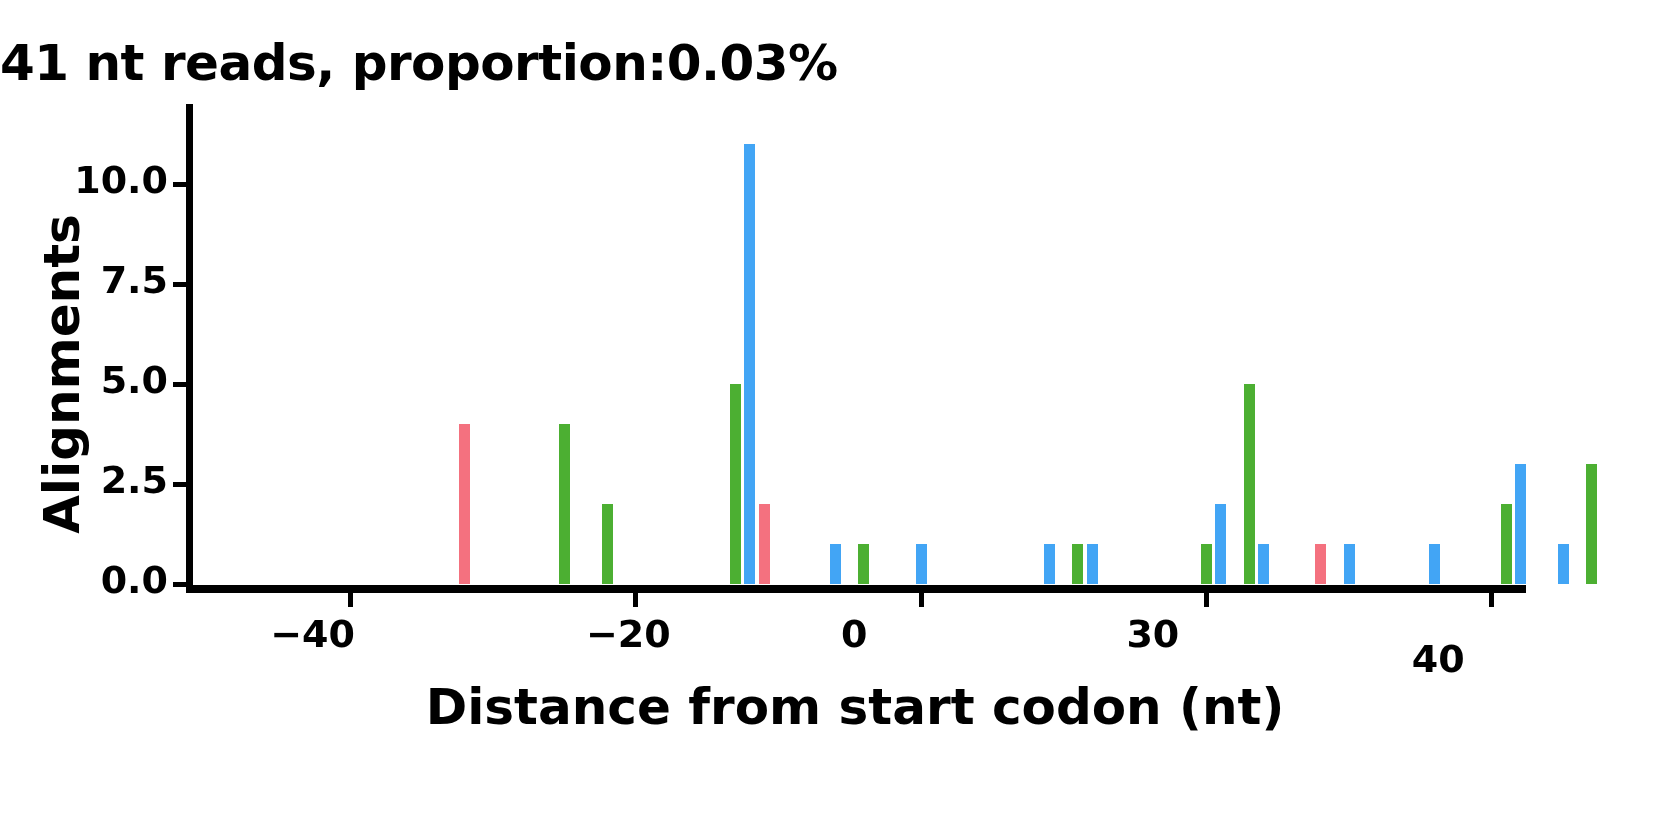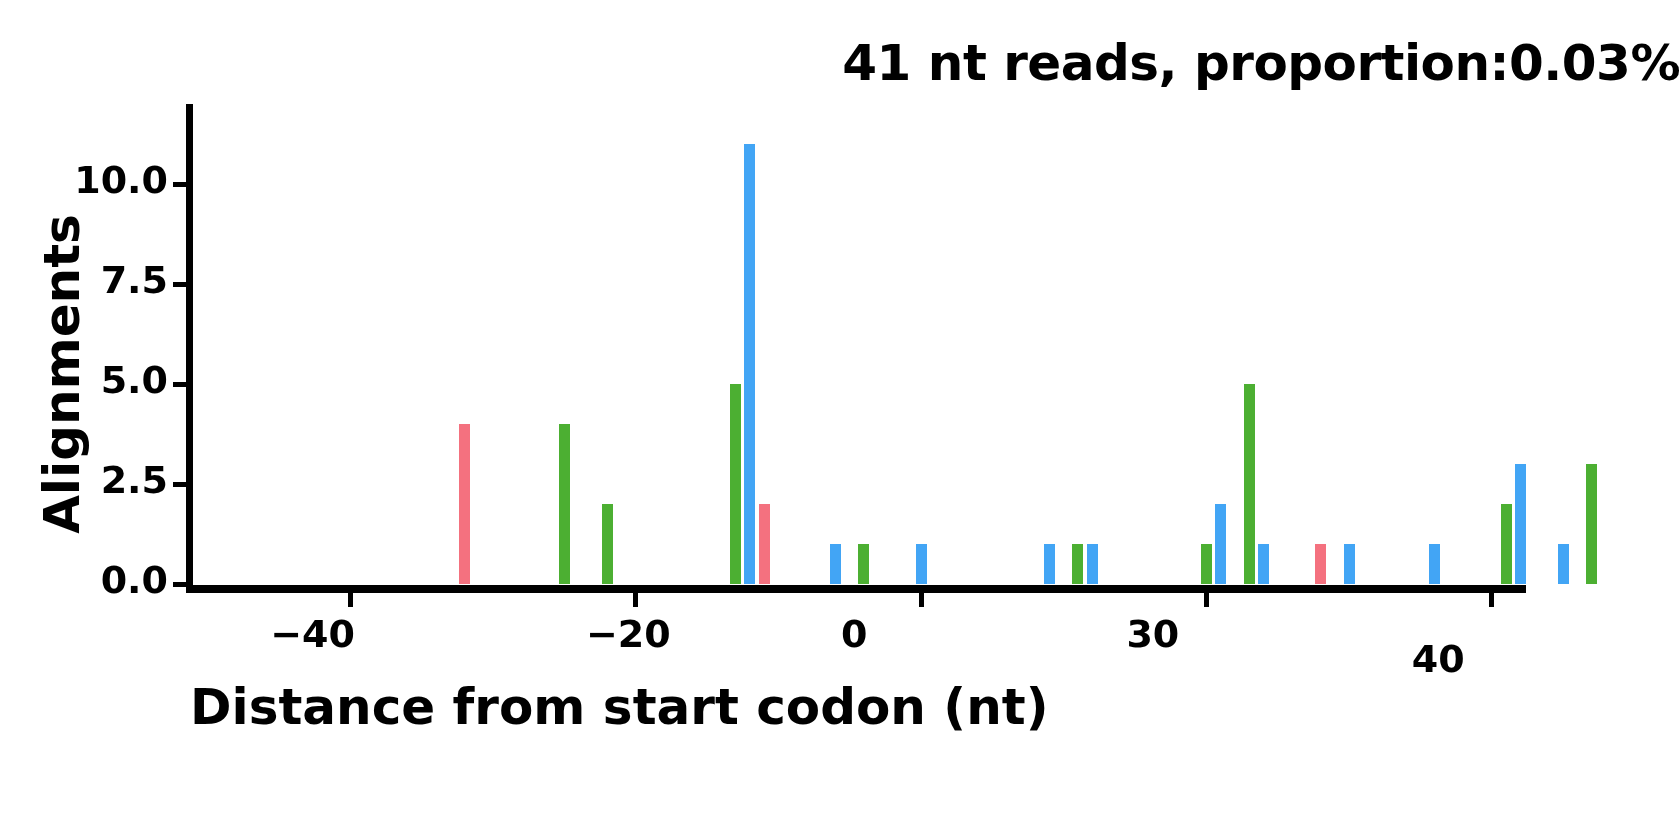--- a/index.html
+++ b/index.html
@@ -19,21 +19,21 @@
     height: 840px;
     background: #ffffff;
   }
 
   
   #chart-title {
     position: absolute;
     left: 0;
     top: 34px;
     width: 1680px;
-    text-align: right;
+    text-align: left;
     font-size: 50px;
     font-weight: bold;
     color: #000000;
     letter-spacing: -0.5px;
     white-space: nowrap;
   }
 
   
   #ylabel {
     position: absolute;
@@ -48,21 +48,21 @@
     transform-origin: 50% 50%;
     white-space: nowrap;
   }
 
   
   #xlabel {
     position: absolute;
     left: 190px;
     top: 678px;
     width: 1330px;
-    text-align: left;
+    text-align: center;
     font-size: 50px;
     font-weight: bold;
     color: #000000;
     white-space: nowrap;
   }
 
   
   #plot {
     position: absolute;
     left: 192px;

